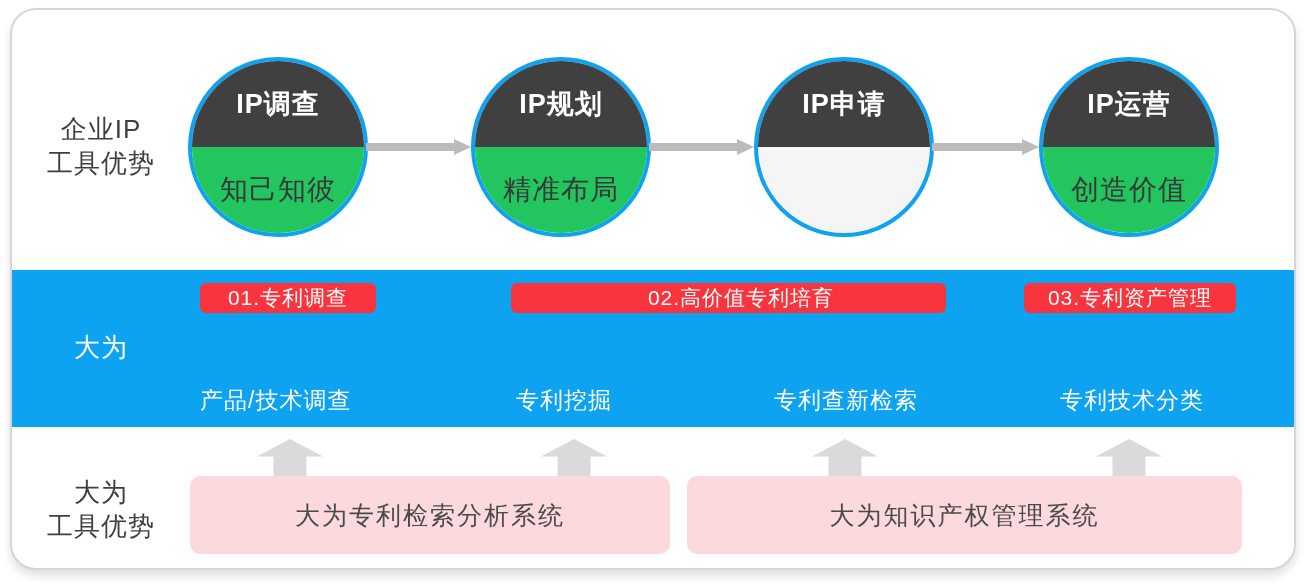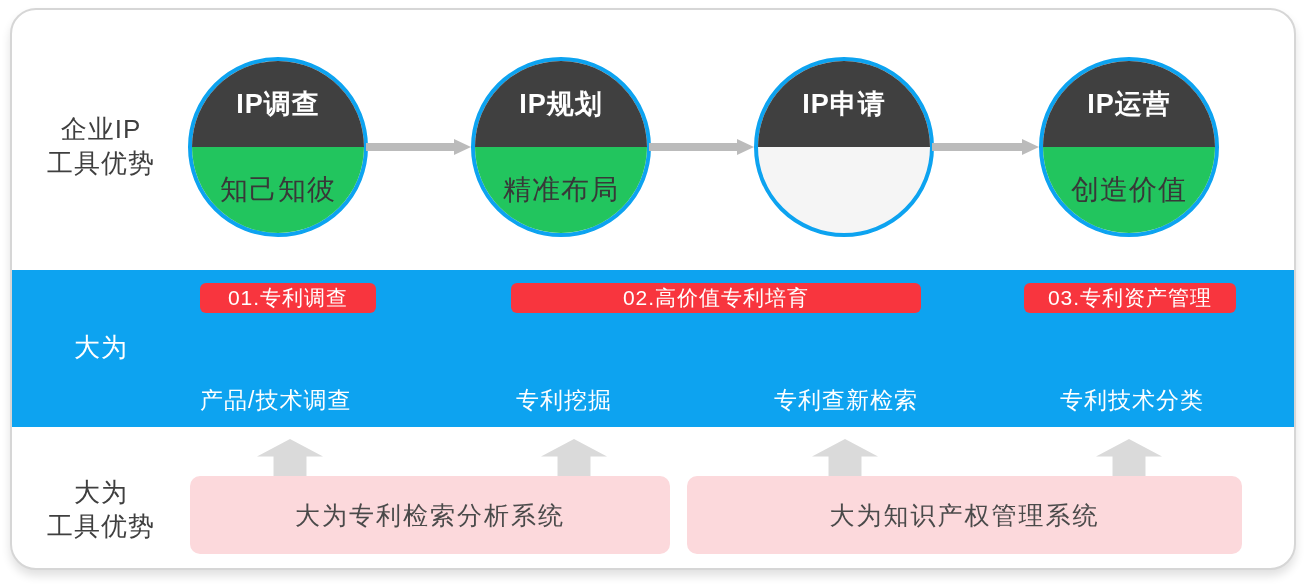--- a/index.html
+++ b/index.html
@@ -51,21 +51,21 @@
   
   .band{
     position:absolute;left:0;top:260px;width:100%;height:157px;background:#0da3f0;
   }
   .badge{
     position:absolute;top:273px;height:30px;background:#f8353e;border-radius:6px;
     color:#ffffff;font-size:21px;display:flex;align-items:center;justify-content:center;
     letter-spacing:1px;
   }
   .badge.b0{left:188px;width:176px;}
-  .badge.b1{left:499px;width:410px;}
+  .badge.b1{left:499px;width:410px;padding-left:25px;}
   .badge.b2{left:1012px;width:212px;}
   .svc-col{
     position:absolute;top:313px;color:#ffffff;font-size:23px;line-height:31px;
     letter-spacing:1px;white-space:pre;
   }
   .svc-col.s0{left:188px;} .svc-col.s1{left:504px;} .svc-col.s2{left:762px;} .svc-col.s3{left:1048px;}
   
   .up-arrow{
     position:absolute;top:429px;width:66px;height:38px;background:#dadada;
     -webkit-clip-path:polygon(50% 0%,100% 46%,75% 46%,75% 100%,25% 100%,25% 46%,0% 46%);

